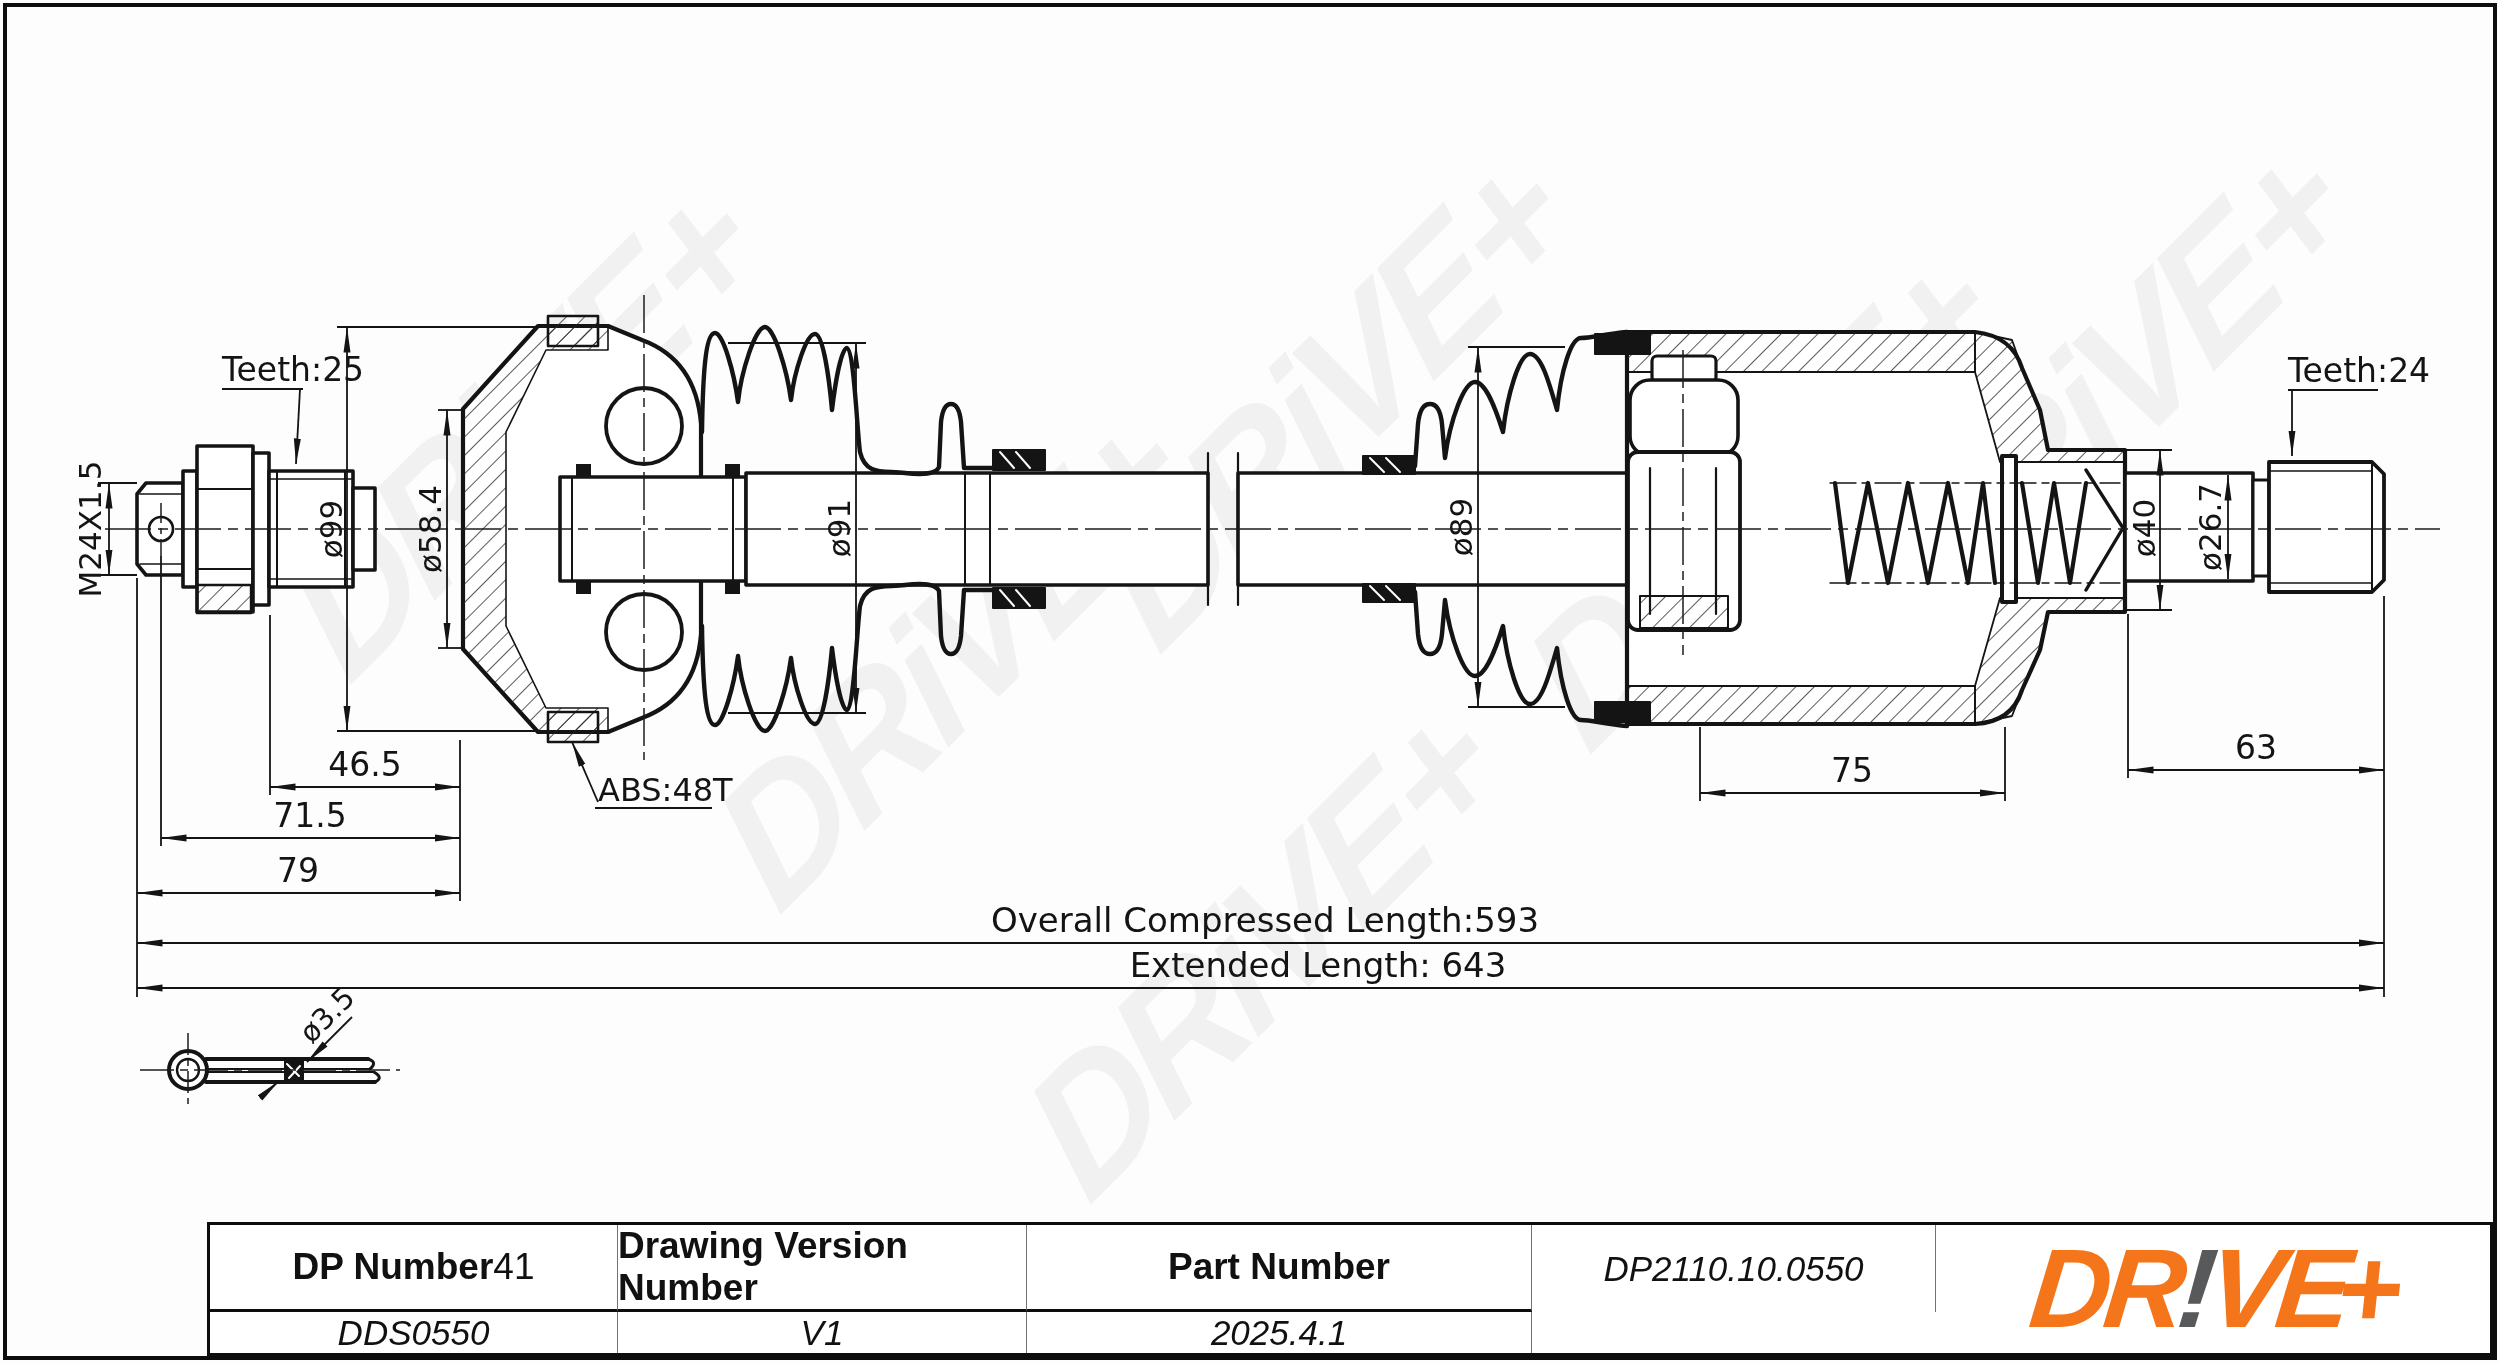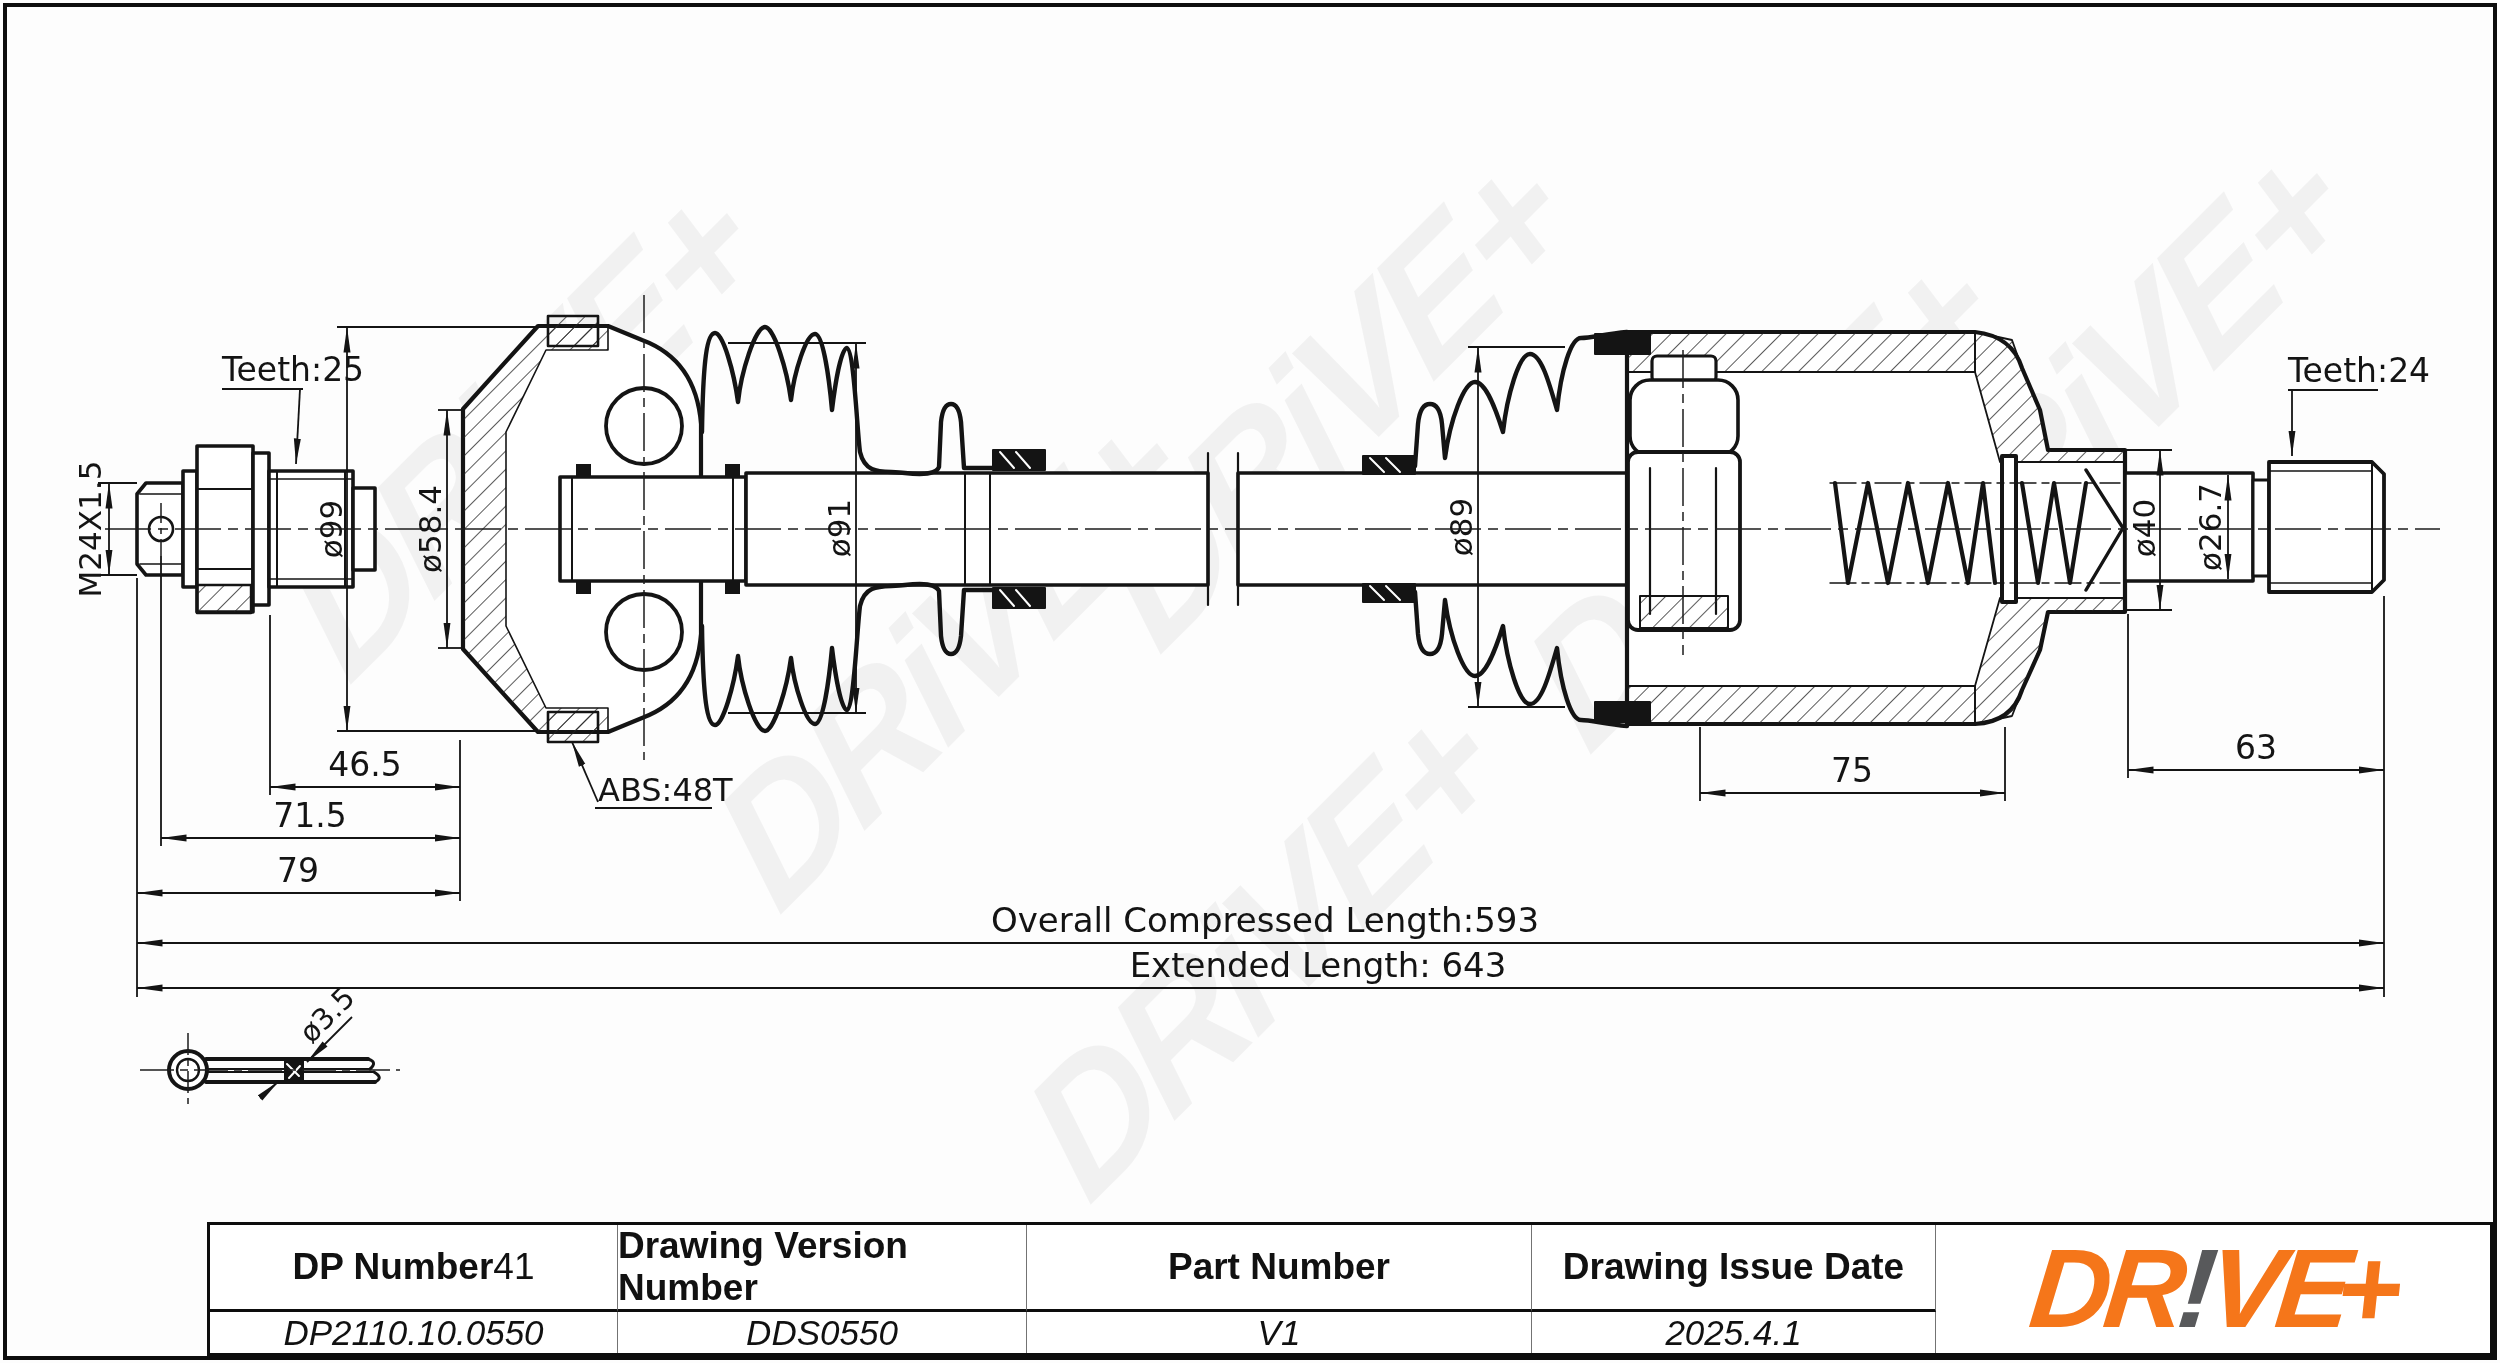--- a/index.html
+++ b/index.html
@@ -275,23 +275,20 @@
     <div class="cell th">
       <span>DP Number</span>
       <span class="sfx">41</span>
     </div>
     <div class="cell th">
       <span>Drawing Version Number</span>
     </div>
     <div class="cell th">
       <span>Part Number</span>
     </div>
-    <div class="cell th">
-      <span>Drawing Issue Date</span>
-    </div>
     <div class="cell logocell lastcol">
       <div class="logo">
         <span class="o">DR</span><span class="g">!</span><span class="o">VE</span><span class="o plus">+</span>
       </div>
     </div>
     <div class="cell td lastrow">
       <span>DP2110.10.0550</span>
     </div>
     <div class="cell td lastrow">
       <span>DDS0550</span>

